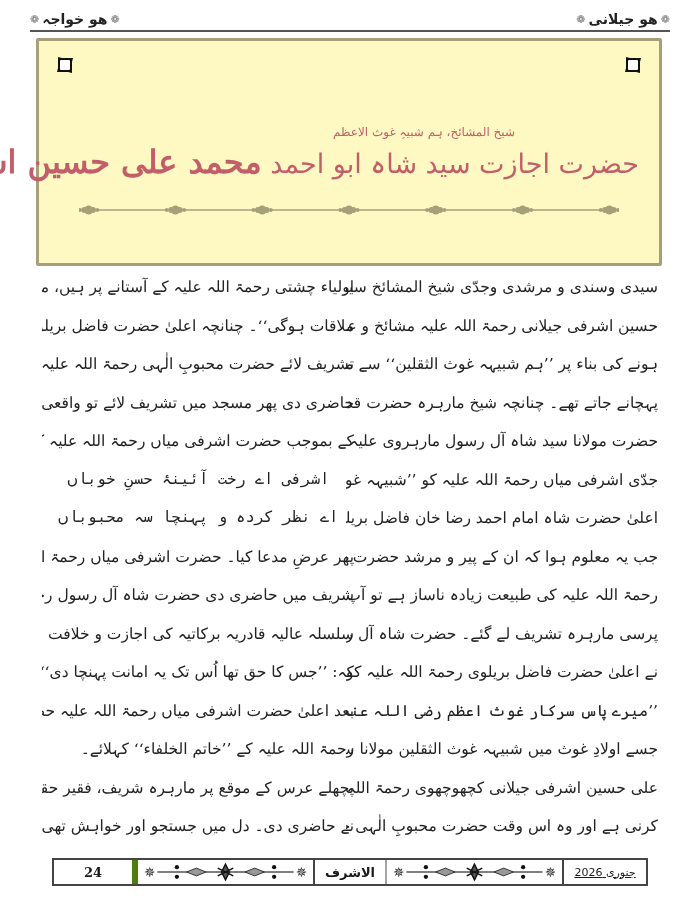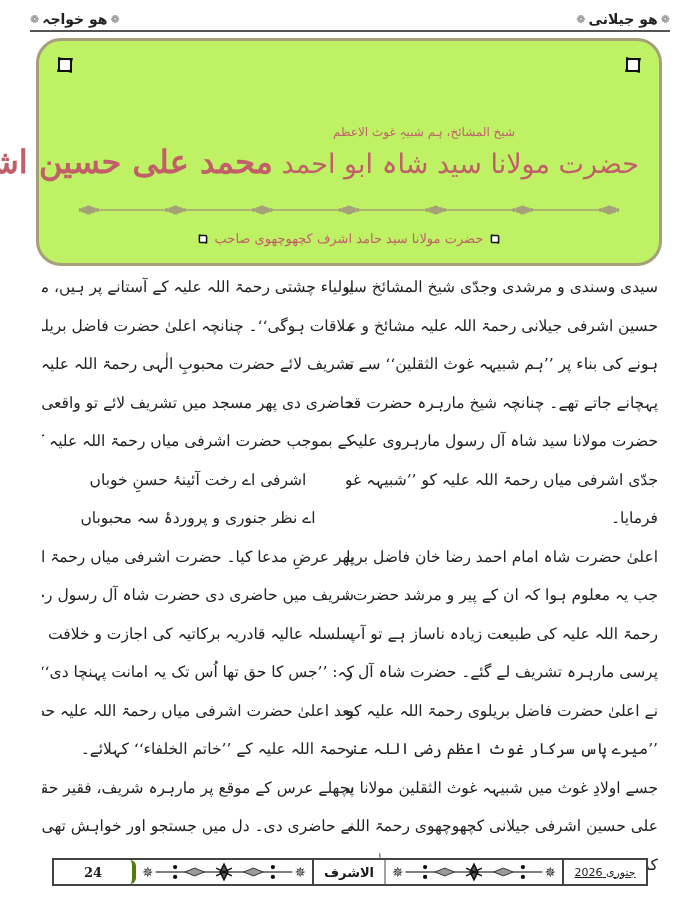--- a/index.html
+++ b/index.html
@@ -1,45 +1,45 @@
 <!DOCTYPE html>
 <html><head>
 <meta charset="utf-8">
 <style>
   html, body { margin:0; padding:0; background:#ffffff; }
   body { width:700px; height:900px; position:relative; overflow:hidden; font-family:"DejaVu Sans", sans-serif; color:#1a1a1a; }
   .header { position:absolute; top:8px; left:30px; right:30px; height:22px; display:flex; justify-content:space-between; align-items:center; direction:rtl; }
   .header .h-title { font-size:14px; font-weight:bold; color:#222; display:flex; align-items:center; gap:3px; }
   .header .orn { color:#777; font-size:11px; }
   .header-rule { position:absolute; top:30px; left:30px; right:30px; height:2px; background:#555; }
-  .banner { position:absolute; top:38px; left:36px; right:38px; height:222px; border:3px solid #a6a07a; border-radius:25px; background:#bef264; }
+  .banner { position:absolute; top:38px; left:36px; right:38px; height:222px; border:3px solid #a6a07a; border-radius:2px; background:#fef9c3; }
   .corner { position:absolute; width:20px; height:20px; }
   .corner svg { width:20px; height:20px; display:block; }
   .corner.tl { top:14px; left:16px; } .corner.tr { top:14px; right:16px; }
   .banner-sub { position:absolute; top:84px; right:144px; font-size:12px; color:#c0606a; direction:rtl; font-family:"DejaVu Serif", serif; }
   .banner-title { position:absolute; top:102px; right:20px; left:30px; text-align:right; direction:rtl; font-size:27px; color:#c25e6a; font-family:"DejaVu Serif", serif; white-space:nowrap; }
   .banner-title .big { font-size:32px; font-weight:bold; }
   .divider { position:absolute; top:163px; left:40px; right:40px; height:12px; }
   .divider svg { width:100%; height:12px; display:block; }
   .author { position:absolute; top:190px; left:0; right:0; text-align:center; direction:rtl; font-size:13px; color:#c0606a; font-family:"DejaVu Serif", serif; display:flex; justify-content:center; align-items:center; gap:6px; }
   .author .mini svg { width:12px; height:12px; display:block; }
   .col { position:absolute; top:268px; width:312px; direction:rtl; text-align:justify; font-size:15.5px; line-height:38.5px; font-family:"DejaVu Serif", serif; color:#222; }
   .col.right { right:42px; }
   .col.left { left:42px; }
   .col .line { display:block; white-space:nowrap; overflow:hidden; text-align:justify; text-align-last:justify; height:38.5px; }
   .col .line.last { text-align-last:right; }
-  .col .line.center { text-align:left; text-align-last:center; }
+  .col .line.center { text-align:left; text-align-last:center;font-family:Liberation Mono, monospace; }
   .footer { position:absolute; top:858px; left:52px; right:52px; height:24px; border:2px solid #444; display:flex; direction:rtl; align-items:stretch; background:#fff; }
   .footer .cell { display:flex; align-items:center; justify-content:center; font-size:13px; font-weight:bold; position:relative; }
   .footer .date { width:82px; border-left:2px solid #444; font-size:11px; font-weight:normal; }
   .footer .date span { text-decoration:underline;text-align:right; }
   .footer .mag { width:70px; border-left:2px solid #444; border-right:2px solid #a3a3a3; font-weight:bold; }
   .footer .orn-mid { flex:1; }
   .footer .orn-mid svg { width:100%; height:20px; display:block; }
-  .footer .page { width:78px; border-right:4px solid #4d7c0f; font-family:"DejaVu Serif", serif;border-radius:6px; }
+  .footer .page { width:78px; border-right:6px solid #4d7c0f; font-family:"DejaVu Serif", serif; }
 </style>
 </head>
 <body>
 
 <div class="header">
   <div class="h-title">
     <span class="orn">❁</span>
     <span>هو جیلانی</span>
     <span class="orn">❁</span>
   </div>
@@ -59,21 +59,21 @@
       </svg>
   </div>
   <div class="corner tr">
     <svg viewBox="0 0 20 20">
         <rect x="4" y="4" width="12" height="12" rx="2" fill="#fff" stroke="#111" stroke-width="2"></rect>
         <path d="M3 2 L7 3 L3 6 Z M17 18 L13 17 L17 14 Z M18 3 L17 7 L14 3 Z M2 17 L3 13 L6 17 Z" fill="#111"></path>
       </svg>
   </div>
   <div class="banner-sub">شیخ المشائخ، ہم شبیہِ غوث الاعظم</div>
   <div class="banner-title">
-    <span>حضرت مولانا سید شاہ ابو احمد </span><span class="big">محمد علی حسین اشرفی</span>
+    <span>حضرت اجازت سید شاہ ابو احمد </span><span class="big">محمد علی حسین اشرفی</span>
   </div>
   <div class="divider">
     <svg viewBox="0 0 560 12" preserveAspectRatio="none" id="divider-svg">
         <line x1="0" x2="560" y1="6" y2="6" stroke="#a6a07a" stroke-width="1.5"></line>
         <circle cx="1" cy="6" r="2" fill="#a6a07a"></circle>
         <circle cx="5.5" cy="6" r="3" fill="#a6a07a"></circle>
         <circle cx="10" cy="6" r="4.5" fill="#a6a07a"></circle>
         <circle cx="14.5" cy="6" r="3" fill="#a6a07a"></circle>
         <circle cx="19" cy="6" r="2" fill="#a6a07a"></circle>
         <circle cx="91" cy="6" r="2" fill="#a6a07a"></circle>
@@ -101,64 +101,48 @@
         <circle cx="460" cy="6" r="4.5" fill="#a6a07a"></circle>
         <circle cx="464.5" cy="6" r="3" fill="#a6a07a"></circle>
         <circle cx="469" cy="6" r="2" fill="#a6a07a"></circle>
         <circle cx="541" cy="6" r="2" fill="#a6a07a"></circle>
         <circle cx="545.5" cy="6" r="3" fill="#a6a07a"></circle>
         <circle cx="550" cy="6" r="4.5" fill="#a6a07a"></circle>
         <circle cx="554.5" cy="6" r="3" fill="#a6a07a"></circle>
         <circle cx="559" cy="6" r="2" fill="#a6a07a"></circle>
       </svg>
   </div>
-  <div class="author">
-    <span class="mini">
-        <svg viewBox="0 0 20 20">
-          <rect x="4" y="4" width="12" height="12" rx="2" fill="#fff" stroke="#111" stroke-width="2.5"></rect>
-          <path d="M3 2 L7 3 L3 6 Z M17 18 L13 17 L17 14 Z" fill="#111"></path>
-        </svg>
-      </span>
-    <span>حضرت مولانا سید حامد اشرف کچھوچھوی صاحب</span>
-    <span class="mini">
-        <svg viewBox="0 0 20 20">
-          <rect x="4" y="4" width="12" height="12" rx="2" fill="#fff" stroke="#111" stroke-width="2.5"></rect>
-          <path d="M3 2 L7 3 L3 6 Z M17 18 L13 17 L17 14 Z" fill="#111"></path>
-        </svg>
-      </span>
-  </div>
 </div>
 
 <div class="col right" id="col-right">
     <span class="line">سیدی وسندی و مرشدی وجدّی شیخ المشائخ سید شاہ ابو احمد محمد علی</span>
     <span class="line">حسین اشرفی جیلانی رحمۃ اللہ علیہ مشائخ و علماء میں احسن الوجوہ</span>
     <span class="line">ہونے کی بناء پر ’’ہم شبیہہ غوث الثقلین‘‘ سے معروف اور جانے</span>
     <span class="line">پہچانے جاتے تھے۔ چنانچہ شیخ مارہرہ حضرت قدوۃ السالکین</span>
     <span class="line">حضرت مولانا سید شاہ آل رسول مارہروی علیہ الرحمہ نے حضرت</span>
     <span class="line">جدّی اشرفی میاں رحمۃ اللہ علیہ کو ’’شبیہہ غوث الثقلین‘‘ سے یاد</span>
-    <span class="line last">فرمایا۔</span>
     <span class="line">اعلیٰ حضرت شاہ امام احمد رضا خان فاضل بریلوی رحمۃ اللہ علیہ کو</span>
     <span class="line">جب یہ معلوم ہوا کہ ان کے پیر و مرشد حضرت شاہ آل رسول</span>
     <span class="line">رحمۃ اللہ علیہ کی طبیعت زیادہ ناساز ہے تو آپ خود بغرض مزاج</span>
     <span class="line">پرسی مارہرہ تشریف لے گئے۔ حضرت شاہ آل رسول رحمۃ اللہ علیہ</span>
     <span class="line">نے اعلیٰ حضرت فاضل بریلوی رحمۃ اللہ علیہ کو دیکھ کر فرمایا کہ:</span>
     <span class="line">’’میرے پاس سرکار غوث اعظم رضی اللہ عنہ کی امانتِ خاص ہے</span>
     <span class="line">جسے اولادِ غوث میں شبیہہ غوث الثقلین مولانا سید شاہ ابو احمد محمد</span>
     <span class="line">علی حسین اشرفی جیلانی کچھوچھوی رحمۃ اللہ علیہ کو سونپنی اور پیش</span>
     <span class="line">کرنی ہے اور وہ اس وقت حضرت محبوبِ الٰہی خواجہ نظام الدین</span>
   </div>
 
 <div class="col left" id="col-left">
     <span class="line">اولیاء چشتی رحمۃ اللہ علیہ کے آستانے پر ہیں، محراب مسجد میں</span>
     <span class="line">ملاقات ہوگی‘‘۔ چنانچہ اعلیٰ حضرت فاضل بریلوی رحمۃ اللہ علیہ</span>
     <span class="line">تشریف لائے حضرت محبوبِ الٰہی رحمۃ اللہ علیہ کے آستانے پر</span>
     <span class="line">حاضری دی پھر مسجد میں تشریف لائے تو واقعی پیر کی نشاندہی</span>
     <span class="line">کے بموجب حضرت اشرفی میاں رحمۃ اللہ علیہ کو محراب مسجد میں</span>
     <span class="line center">اشرفی اے رخت آئینۂ حسنِ خوباں</span>
-    <span class="line center">اے نظر جنوری و پروردۂ سہ محبوباں</span>
+    <span class="line center">اے نظر کردہ و پہنچا سہ محبوباں</span>
     <span class="line">پھر عرضِ مدعا کیا۔ حضرت اشرفی میاں رحمۃ اللہ علیہ نے مارہرہ</span>
     <span class="line">شریف میں حاضری دی حضرت شاہ آل رسول رحمۃ اللہ علیہ نے</span>
     <span class="line">سلسلہ عالیہ قادریہ برکاتیہ کی اجازت و خلافت بخشی اور یہ فرمایا</span>
     <span class="line">کہ: ’’جس کا حق تھا اُس تک یہ امانت پہنچا دی‘‘۔ اس کے</span>
     <span class="line">بعد اعلیٰ حضرت اشرفی میاں رحمۃ اللہ علیہ حضرت شاہ آل رسول</span>
     <span class="line last">رحمۃ اللہ علیہ کے ’’خاتم الخلفاء‘‘ کہلائے۔</span>
     <span class="line">پچھلے عرس کے موقع پر مارہرہ شریف، فقیر حقیر سید حامد اشرف</span>
     <span class="line">نے حاضری دی۔ دل میں جستجو اور خواہش تھی کہ معلوم کیا جائے</span>
   </div>
 

